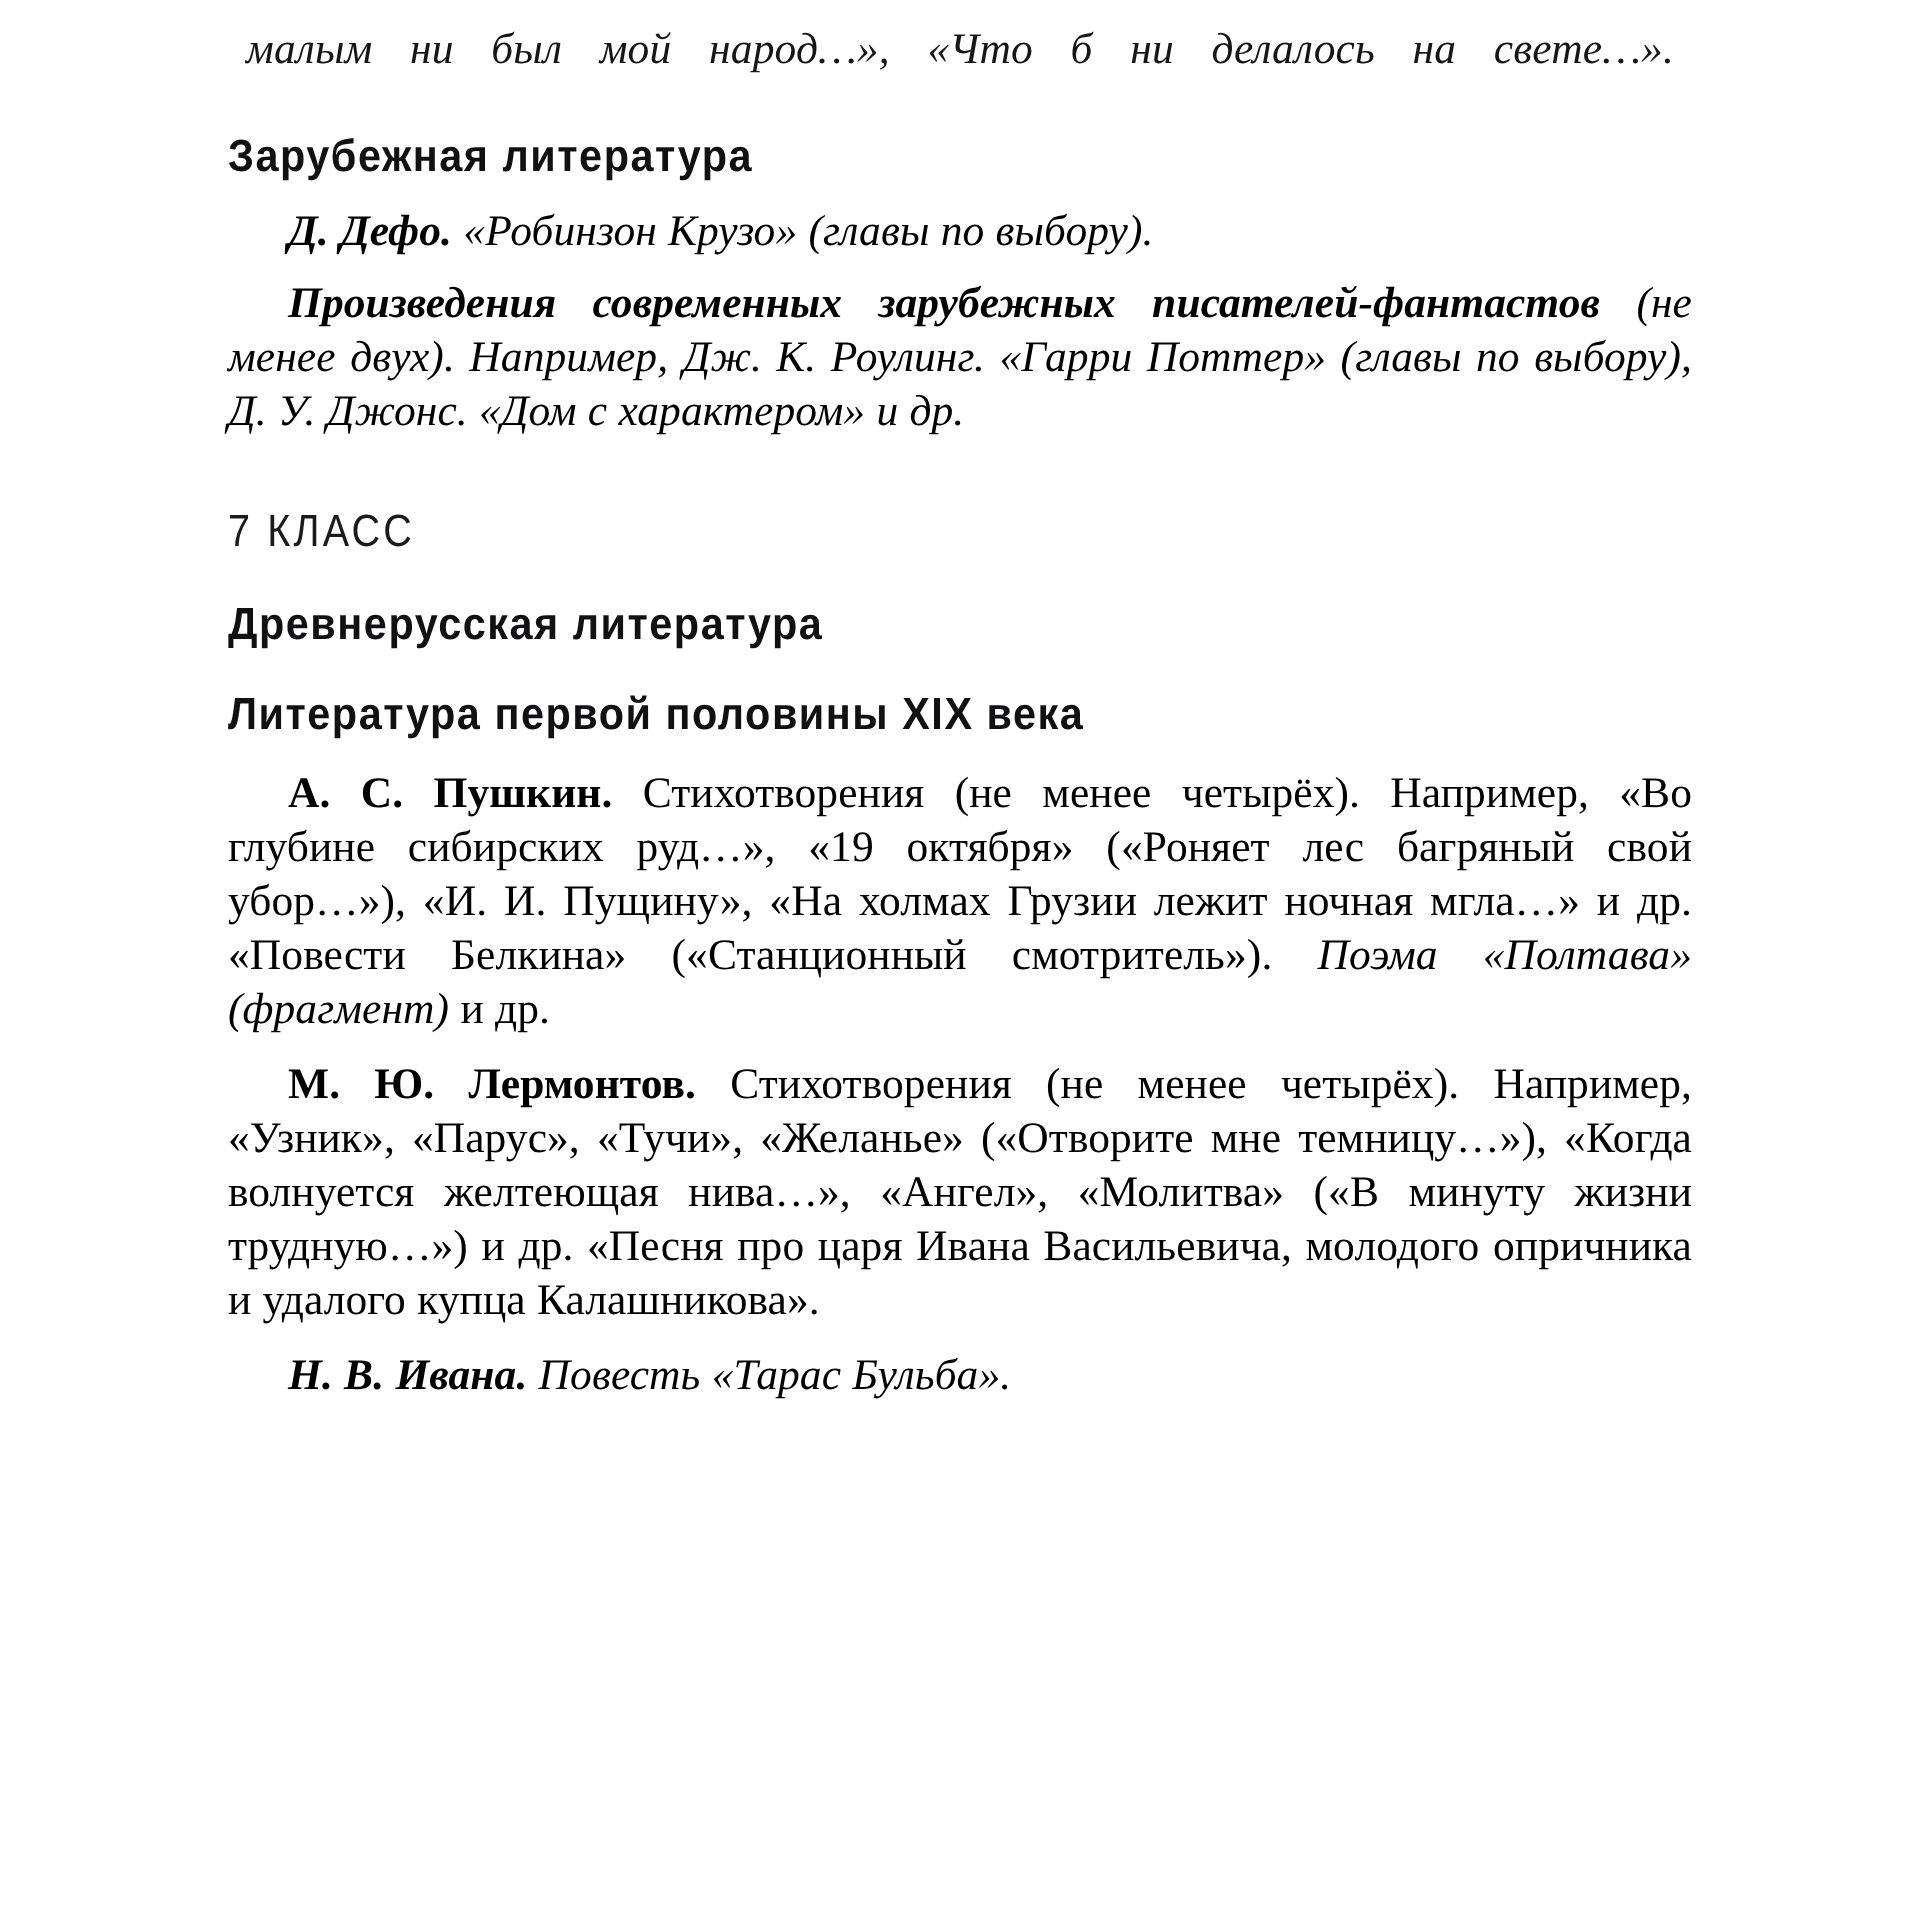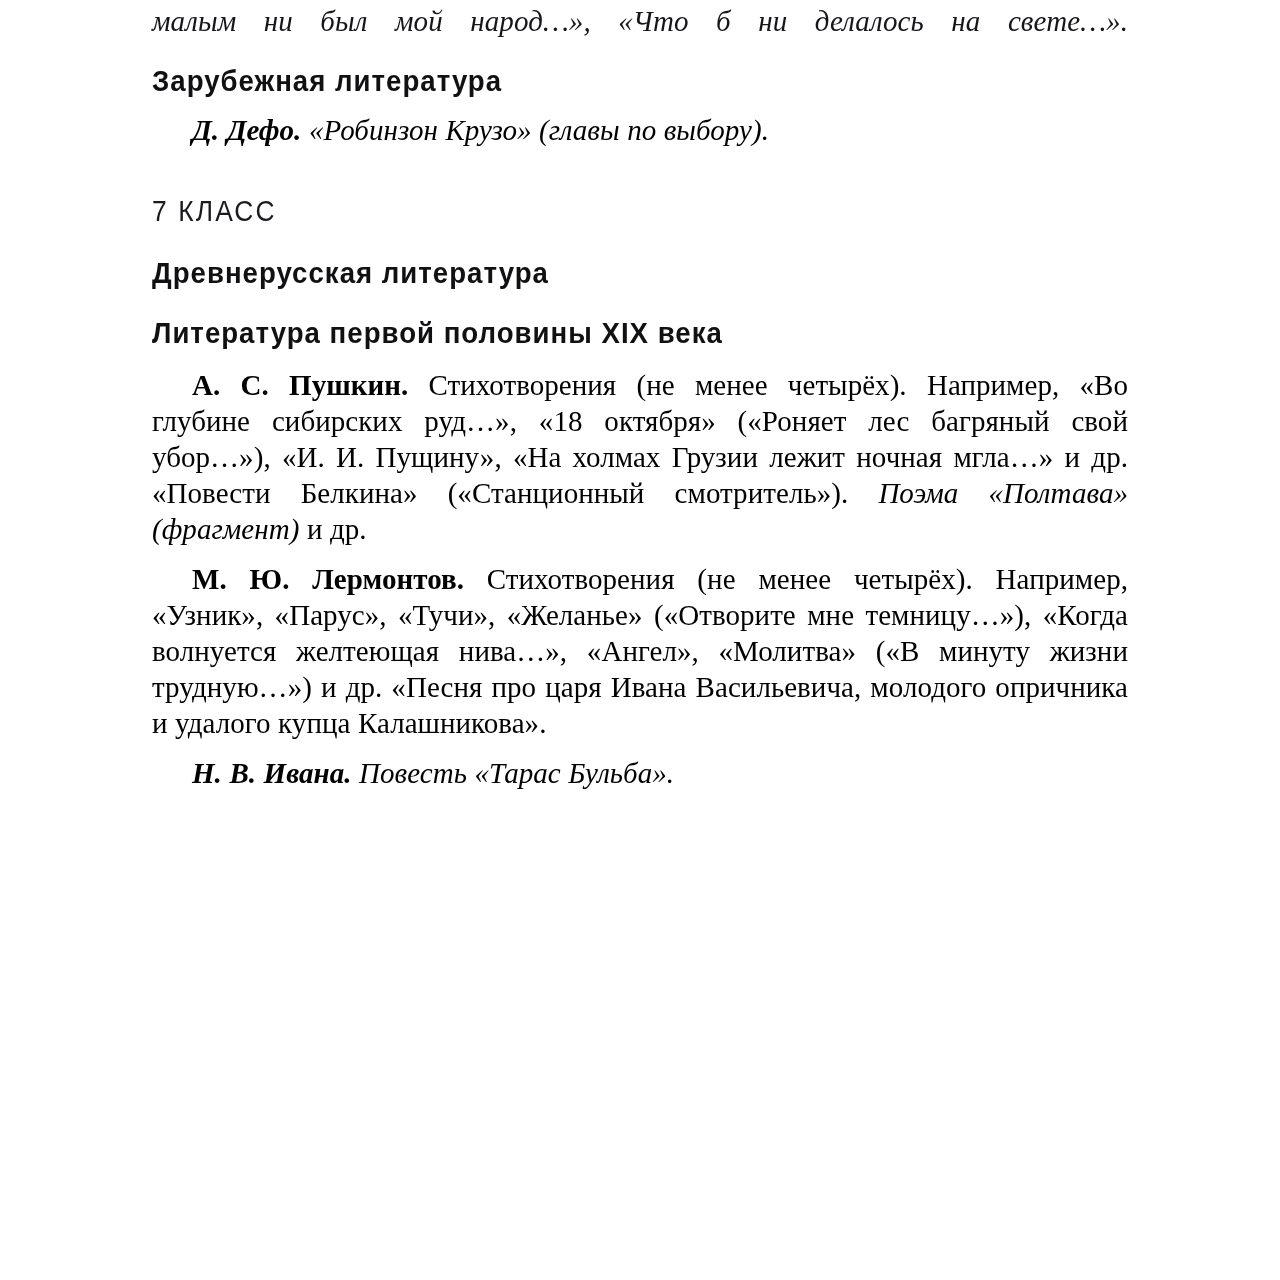--- a/index.html
+++ b/index.html
@@ -25,21 +25,21 @@
 
   
   .runon {
     font-family: "Liberation Serif", "DejaVu Serif", serif;
     font-style: italic;
     font-size: 29px;
     line-height: 36px;
     color: #16161a;
     text-align: justify;
     text-align-last: justify;
-    margin: 0;
+    margin: 12px;
     padding-top: 3px;
     letter-spacing: 0.1px;
   }
 
   
   .class-heading {
     font-family: "Liberation Sans Narrow", "Liberation Sans", sans-serif;
     font-weight: 400;
     font-size: 30px;
     line-height: 34px;
@@ -105,30 +105,33 @@
     <p class="runon">малым ни был мой народ…», «Что б ни делалось на свете…».</p>
 
     <h2 class="section-heading sh-gap-1">Зарубежная литература</h2>
 
     <p class="entry italic-body gap-md">
       <span class="bi">Д. Дефо.</span><span class="i"> «Робинзон Крузо» (главы по выбору).</span>
     </p>
 
 
 
+    <p class="entry italic-body gap-sm">
+      <span class="bi">Произведения современных зарубежных писателей-фантастов</span><span class="i"> (не менее двух). Например, Дж. К. Роулинг. «Гарри Поттер» (главы по выбору), Д. У. Джонс. «Дом с характером» и др.</span>
+    </p>
 
     <h1 class="class-heading">7 КЛАСС</h1>
 
     <h2 class="section-heading sh-gap-2">Древнерусская литература</h2>
 
 
     <h2 class="section-heading sh-gap-3">Литература первой половины XIX века</h2>
 
     <p class="entry roman-body gap-lg">
-      <span class="b">А. С. Пушкин.</span><span class="r"> Стихотворения (не менее четырёх). Например, «Во глубине сибирских руд…», «18 октября» («Роняет лес багряный свой убор…»), «И. И. Пущину», «На холмах Грузии лежит ночная мгла…» и др. «Повести Белкина» («Станционный смотритель»). </span><span class="i">Поэма «Полтава» (фрагмент)</span><span class="r"> и др.</span>
+      <span class="b">А. С. Пушкин.</span><span class="r"> Стихотворения (не менее четырёх). Например, «Во глубине сибирских руд…», «19 октября» («Роняет лес багряный свой убор…»), «И. И. Пущину», «На холмах Грузии лежит ночная мгла…» и др. «Повести Белкина» («Станционный смотритель»). </span><span class="i">Поэма «Полтава» (фрагмент)</span><span class="r"> и др.</span>
     </p>
 
     <p class="entry roman-body gap-md">
       <span class="b">М. Ю. Лермонтов.</span><span class="r"> Стихотворения (не менее четырёх). Например, «Узник», «Парус», «Тучи», «Желанье» («Отворите мне темницу…»), «Когда волнуется желтеющая нива…», «Ангел», «Молитва» («В минуту жизни трудную…») и др. «Песня про царя Ивана Васильевича, молодого опричника и удалого купца Калашникова».</span>
     </p>
 
     <p class="entry italic-body gap-md">
       <span class="bi">Н. В. Ивана.</span><span class="i"> Повесть «Тарас Бульба».</span>
     </p>
 

